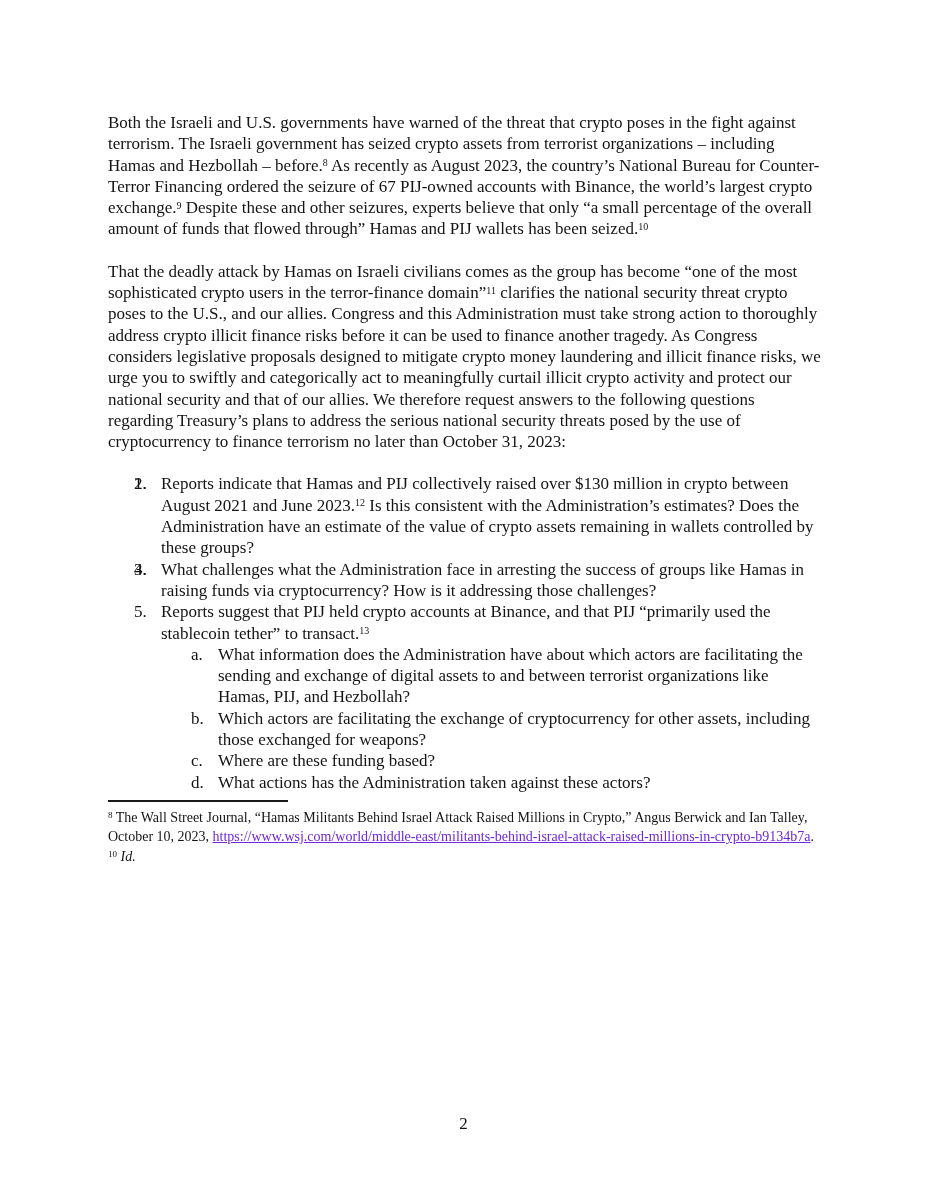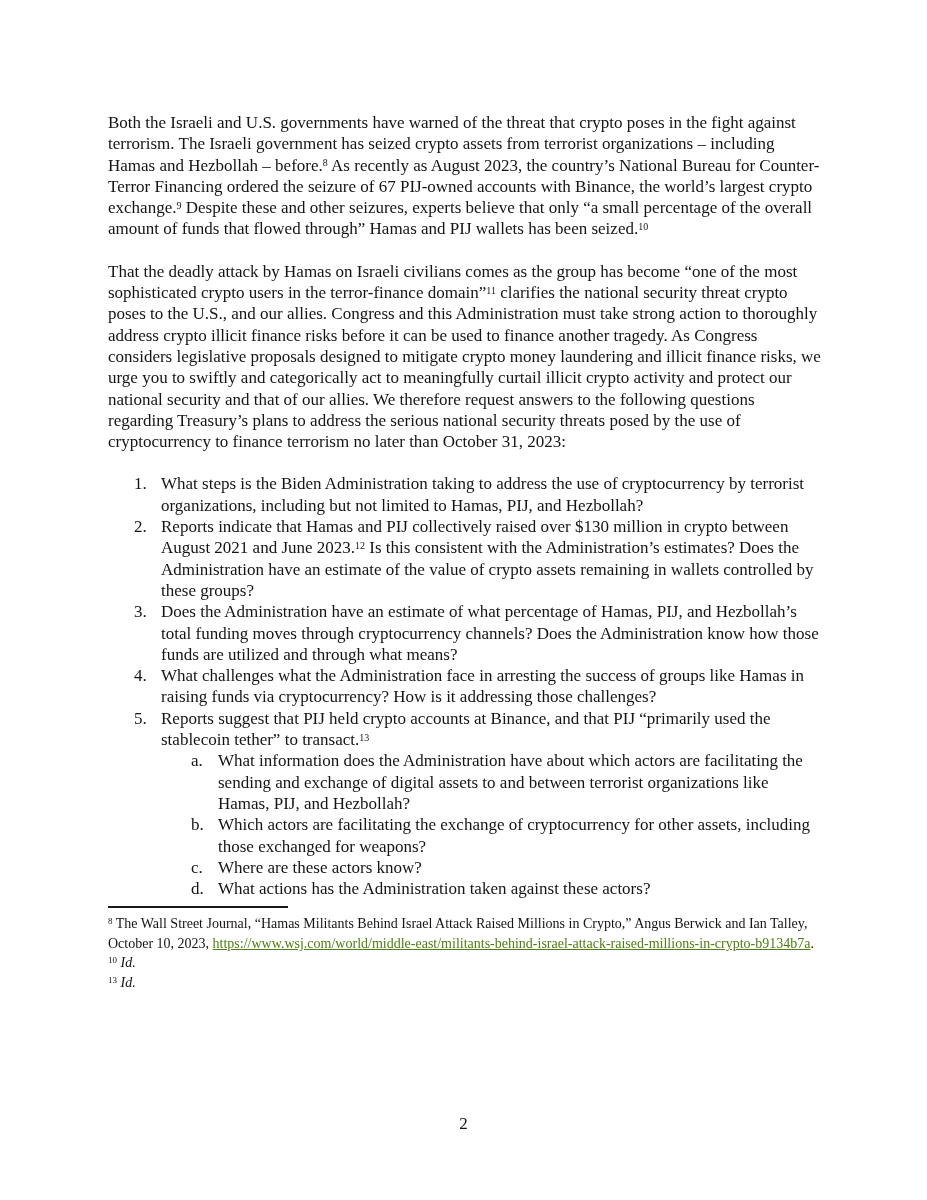--- a/index.html
+++ b/index.html
@@ -71,21 +71,21 @@
     font-size: 9px;
     line-height: 0;
     vertical-align: baseline;
     position: relative;
     top: -0.45em;
   }
   .footnote em {
     font-style: italic;
   }
   .link {
-    color: #4d7c0f;
+    color: #6d28d9;
     text-decoration: underline;
     cursor: pointer;
   }
   .pagenum {
     position: absolute;
     left: 0;
     right: 0;
     top: 1105px;
     text-align: center;
     font-size: 17px;
@@ -95,31 +95,30 @@
 </head>
 <body>
 
 <div class="page">
   <div class="content">
     <div id="paras">
         <p class="para">Both the Israeli and U.S. governments have warned of the threat that crypto poses in the fight against terrorism. The Israeli government has seized crypto assets from terrorist organizations – including Hamas and Hezbollah – before.<sup class="fnref">8</sup> As recently as August 2023, the country’s National Bureau for Counter-Terror Financing ordered the seizure of 67 PIJ-owned accounts with Binance, the world’s largest crypto exchange.<sup class="fnref">9</sup> Despite these and other seizures, experts believe that only “a small percentage of the overall amount of funds that flowed through” Hamas and PIJ wallets has been seized.<sup class="fnref">10</sup></p>
         <p class="para">That the deadly attack by Hamas on Israeli civilians comes as the group has become “one of the most sophisticated crypto users in the terror-finance domain”<sup class="fnref">11</sup> clarifies the national security threat crypto poses to the U.S., and our allies. Congress and this Administration must take strong action to thoroughly address crypto illicit finance risks before it can be used to finance another tragedy. As Congress considers legislative proposals designed to mitigate crypto money laundering and illicit finance risks, we urge you to swiftly and categorically act to meaningfully curtail illicit crypto activity and protect our national security and that of our allies. We therefore request answers to the following questions regarding Treasury’s plans to address the serious national security threats posed by the use of cryptocurrency to finance terrorism no later than October 31, 2023:</p>
       </div>
     <div id="qlist" class="qlist">
-        <div class="list-item"><span class="marker">1.</span><span>What steps is the Biden Administration taking to address the use of cryptocurrency by terrorist organizations, including but not limited to Hamas, PIJ, and Hezbollah?</span></div>
+        <div class="list-item"><span class="marker">1.</span></div>
         <div class="list-item"><span class="marker">2.</span><span>Reports indicate that Hamas and PIJ collectively raised over $130 million in crypto between August 2021 and June 2023.<sup class="fnref">12</sup> Is this consistent with the Administration’s estimates? Does the Administration have an estimate of the value of crypto assets remaining in wallets controlled by these groups?</span></div>
-        <div class="list-item"><span class="marker">3.</span><span>Does the Administration have an estimate of what percentage of Hamas, PIJ, and Hezbollah’s total funding moves through cryptocurrency channels? Does the Administration know how those funds are utilized and through what means?</span></div>
+        <div class="list-item"><span class="marker">3.</span></div>
         <div class="list-item"><span class="marker">4.</span><span>What challenges what the Administration face in arresting the success of groups like Hamas in raising funds via cryptocurrency? How is it addressing those challenges?</span></div>
         <div class="list-item"><span class="marker">5.</span><span>Reports suggest that PIJ held crypto accounts at Binance, and that PIJ “primarily used the stablecoin tether” to transact.<sup class="fnref">13</sup></span></div>
         <div class="sub-item"><span class="marker">a.</span><span>What information does the Administration have about which actors are facilitating the sending and exchange of digital assets to and between terrorist organizations like Hamas, PIJ, and Hezbollah?</span></div>
         <div class="sub-item"><span class="marker">b.</span><span>Which actors are facilitating the exchange of cryptocurrency for other assets, including those exchanged for weapons?</span></div>
-        <div class="sub-item"><span class="marker">c.</span><span>Where are these actors know?</span></div>
+        <div class="sub-item"><span class="marker">c.</span><span>Where are these funding based?</span></div>
         <div class="sub-item"><span class="marker">d.</span><span>What actions has the Administration taken against these actors?</span></div>
       </div>
     <div class="fnsep"></div>
     <div id="fnotes" class="footnotes">
         <div class="footnote"><sup class="fnnum">8</sup> The Wall Street Journal, “Hamas Militants Behind Israel Attack Raised Millions in Crypto,” Angus Berwick and Ian Talley, October 10, 2023, <span class="link">https://www.wsj.com/world/middle-east/militants-behind-israel-attack-raised-millions-in-crypto-b9134b7a</span>.</div>
         <div class="footnote"><sup class="fnnum">10</sup> <em>Id.</em></div>
-        <div class="footnote"><sup class="fnnum">13</sup> <em>Id.</em></div>
       </div>
   </div>
   <div class="pagenum">2</div>
 </div>
 
 </body></html>

